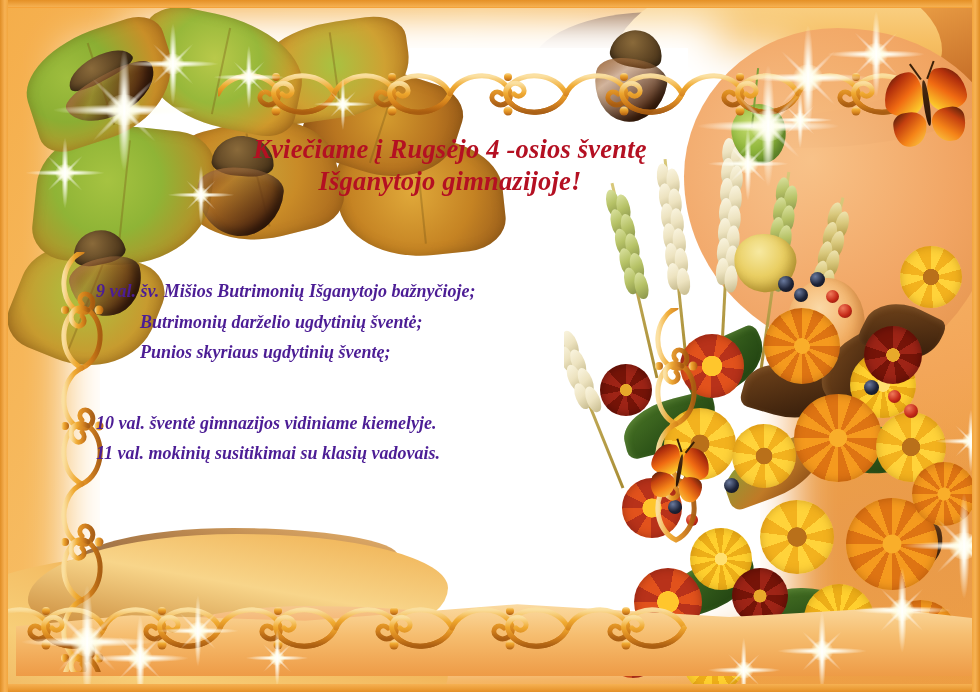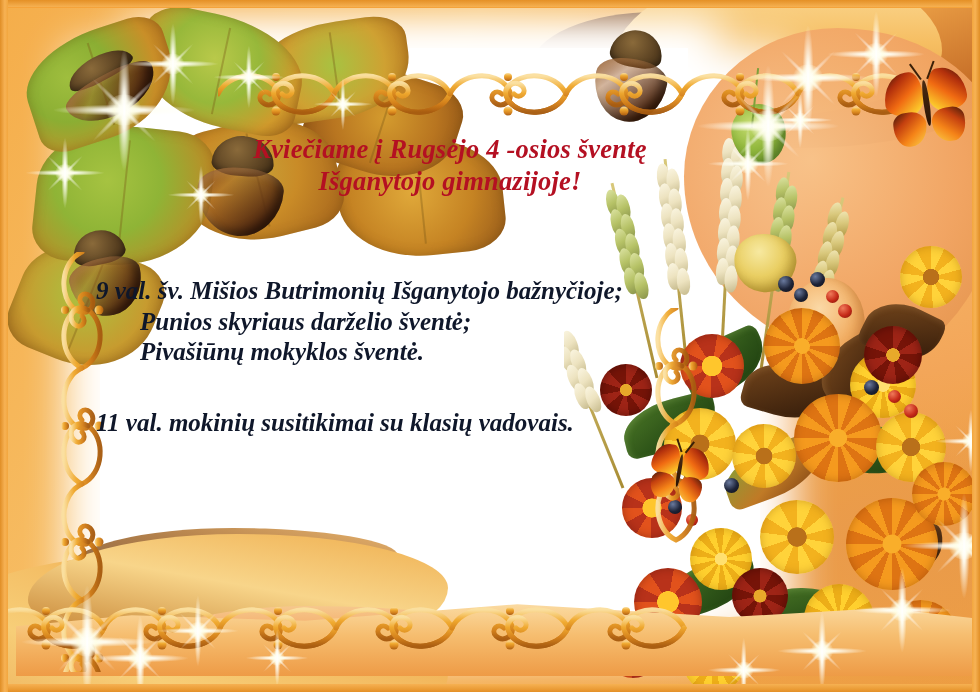--- a/index.html
+++ b/index.html
@@ -259,24 +259,24 @@
     color:#B41022;
     font-family:"Liberation Serif",serif;
     font-style:italic;font-weight:bold;
     font-size:26.5px;line-height:32px;
     letter-spacing:.2px;
     white-space:nowrap;
   }
 
   .body-block{position:absolute;left:96px;top:276px;width:640px;}
   .body-line{
-    color:#0f172a;
+    color:#4c1d95;
     font-family:"Liberation Serif",serif;
     font-style:italic;font-weight:bold;
-    font-size:25px;line-height:30.5px;
+    font-size:18px;line-height:30.5px;
     white-space:nowrap;
   }
   .indent{padding-left:44px;}
   .gap{height:40px;}
 </style>
 </head>
 <body>
 
 <div id="poster">
 
@@ -673,23 +673,24 @@
 
   <div class="content">
 
     <div class="title-block">
       <div class="title-line">Kviečiame į Rugsėjo 4 -osios šventę</div>
       <div class="title-line">Išganytojo gimnazijoje!</div>
     </div>
 
     <div class="body-block">
       <div class="body-line">9 val. šv. Mišios Butrimonių Išganytojo bažnyčioje;</div>
-      <div class="body-line indent">Punios skyriaus darželio šventė;</div>
-      <div class="body-line indent">Pivašiūnų mokyklos šventė.</div>
+      <div class="body-line indent">Butrimonių darželio ugdytinių šventė;</div>
+      <div class="body-line indent">Punios skyriaus ugdytinių šventę;</div>
       <div class="gap"></div>
+      <div class="body-line">10 val. šventė gimnazijos vidiniame kiemelyje.</div>
       <div class="body-line">11 val. mokinių susitikimai su klasių vadovais.</div>
     </div>
   </div>
 
   <div class="frame-edge frame-top"></div>
   <div class="frame-edge frame-bottom"></div>
   <div class="frame-edge frame-left"></div>
   <div class="frame-edge frame-right"></div>
 </div>
 

